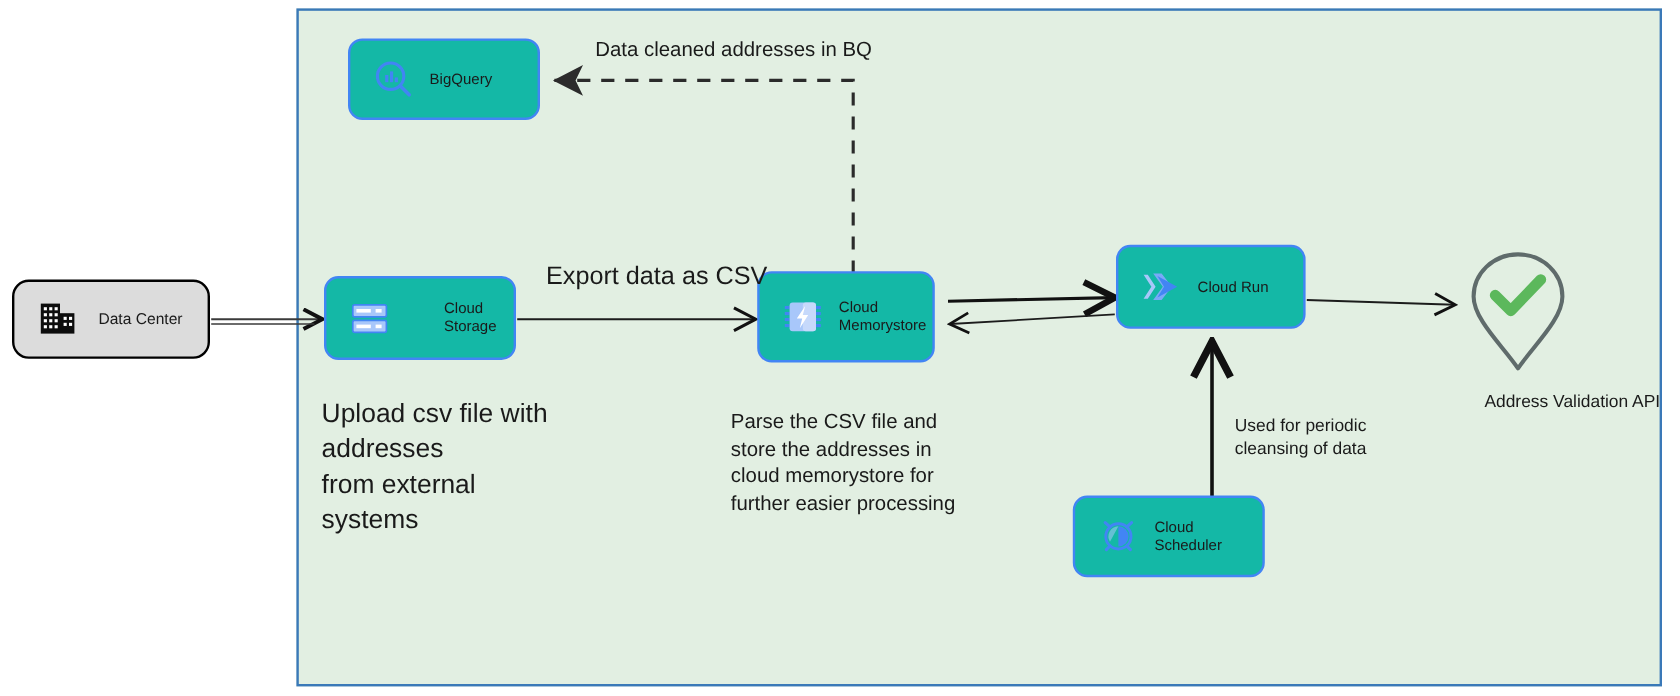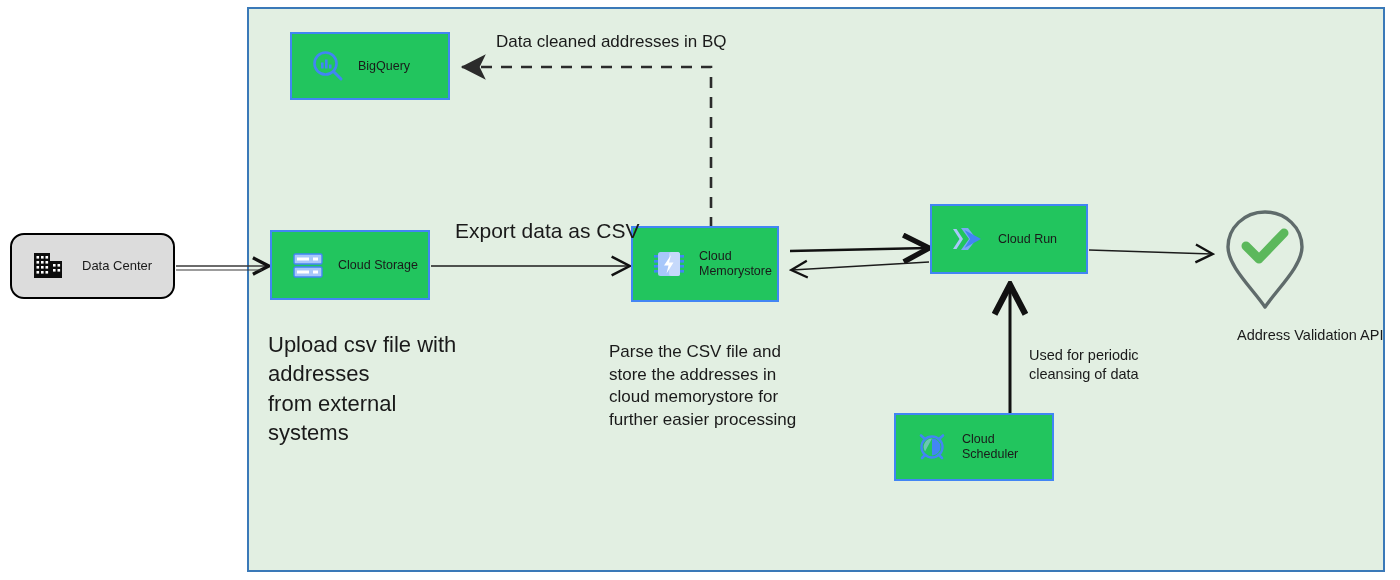--- a/index.html
+++ b/index.html
@@ -27,23 +27,23 @@
     background: #e2efe2;
     border: 2px solid #3a79b8;
     box-sizing: border-box;
   }
   
   .node {
     position: absolute;
     box-sizing: border-box;
     display: flex;
     align-items: center;
-    background: #22c55e;
+    background: #14b8a6;
     border: 2px solid #4285f4;
-    border-radius: 0;
+    border-radius: 12px;
   }
   .node.external {
     background: #dcdcdc;
     border: 2px solid #000000;
     border-radius: 14px;
   }
   .node .icon-slot {
     flex: 0 0 auto;
     width: 40px;
     height: 40px;
@@ -63,21 +63,21 @@
   }
   .node.external .node-label {
     font-size: 13px;
     text-align: left;
     padding-left: 14px;
   }
 
   
   #node-bigquery      { left: 290px; top: 32px;  width: 160px; height: 68px; }
   #node-datacenter    { left: 10px;  top: 233px; width: 165px; height: 66px; }
-  #node-cloudstorage  { left: 270px; top: 230px; width: 160px; height: 70px; }
+  #node-cloudstorage  { left: 270px; top: 230px; width: 160px; height: 70px; gap: 32px; }
   #node-memorystore   { left: 631px; top: 226px; width: 148px; height: 76px; }
   #node-cloudrun      { left: 930px; top: 204px; width: 158px; height: 70px; }
   #node-cloudscheduler{ left: 894px; top: 413px; width: 160px; height: 68px; }
 
   
   #node-address-api {
     position: absolute;
     left: 1218px;
     top: 208px;
     width: 180px;

